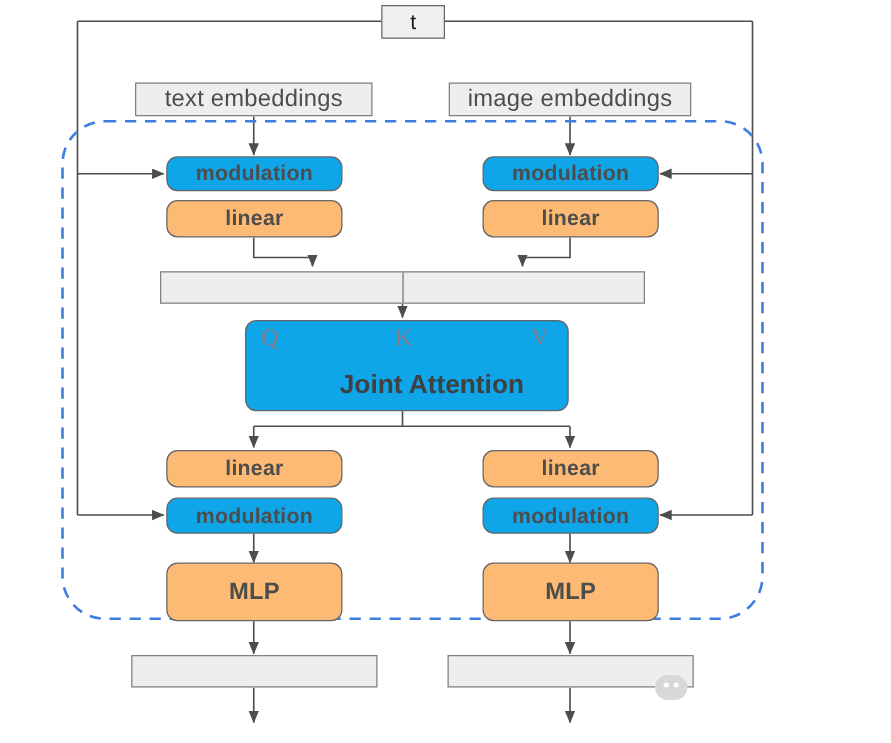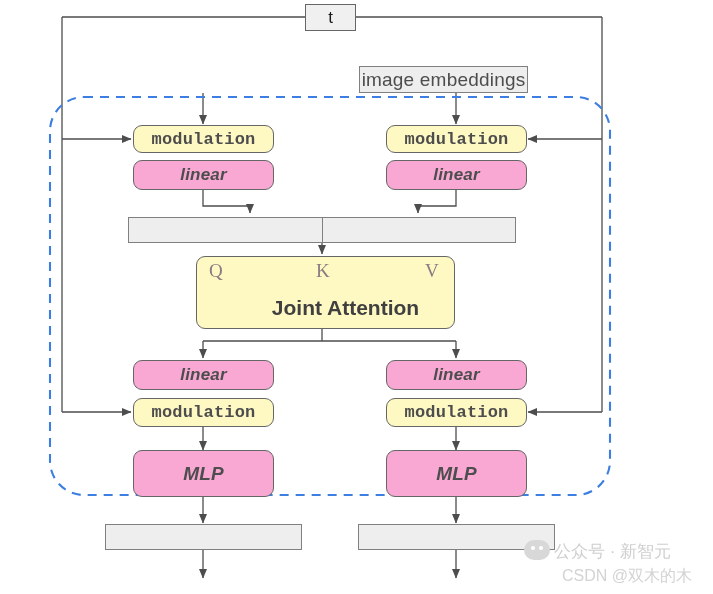--- a/index.html
+++ b/index.html
@@ -28,30 +28,28 @@
     position: absolute;
     box-sizing: border-box;
     display: flex;
     align-items: center;
     justify-content: center;
     color: #4d4d4d;
     font-weight: bold;
     letter-spacing: 0.2px;
   }
   .node.pink {
-    background: #fef9c3;
+    background: #0ea5e9;
     border: 1.6px solid #666666;
     border-radius: 9px;
-    font-family: Liberation Mono, monospace;
   }
   .node.blue {
-    background: #f9a8d4;
+    background: #fdba74;
     border: 1.6px solid #666666;
     border-radius: 9px;
-    font-style: italic;
   }
   .node.gray {
     background: #eeeeee;
     border: 1.3px solid #808080;
     border-radius: 0;
     font-weight: normal;
   }
   .node.plainbar {
     background: #eeeeee;
     border: 1.3px solid #808080;
@@ -183,22 +181,25 @@
     </g>
 
     <rect x="50" y="97" width="560" height="398" rx="34" ry="34" fill="none" stroke="#3d7fe0" stroke-width="2.1" stroke-dasharray="9 7"></rect>
   </svg>
 
   <div class="tbox" style="left:305px; top:4px; width:51px; height:27px;">
     <span>t</span>
   </div>
 
 
-
-  <div class="node gray lbl-lg" style="left:359px; top:66px; width:169px; height:27px;">
+  <div class="node gray lbl-lg" style="left:108px; top:66px; width:190px; height:27px;">
+    <span>text embeddings</span>
+  </div>
+
+  <div class="node gray lbl-lg" style="left:359px; top:66px; width:194px; height:27px;">
     <span>image embeddings</span>
   </div>
 
   <div class="node pink lbl-md" style="left:133px; top:125px; width:141px; height:28px;">
     <span>modulation</span>
   </div>
   <div class="node blue lbl-md" style="left:133px; top:160px; width:141px; height:30px;">
     <span>linear</span>
   </div>
 
@@ -244,20 +245,14 @@
   </div>
   <div class="node blue lbl-lg" style="left:386px; top:450px; width:141px; height:47px;">
     <span>MLP</span>
   </div>
 
   <div class="node plainbar" style="left:105px; top:524px; width:197px; height:26px;"></div>
   <div class="node plainbar" style="left:358px; top:524px; width:197px; height:26px;"></div>
 
 
   <div class="wm-badge" style="left:524px; top:540px;"></div>
-  <div class="wm" style="left:554px; top:540px;">
-    <span>公众号 · 新智元</span>
-  </div>
-  <div class="wm-sub" style="left:562px; top:566px;">
-    <span>CSDN @双木的木</span>
-  </div>
 
 </div>
 
 </body></html>

